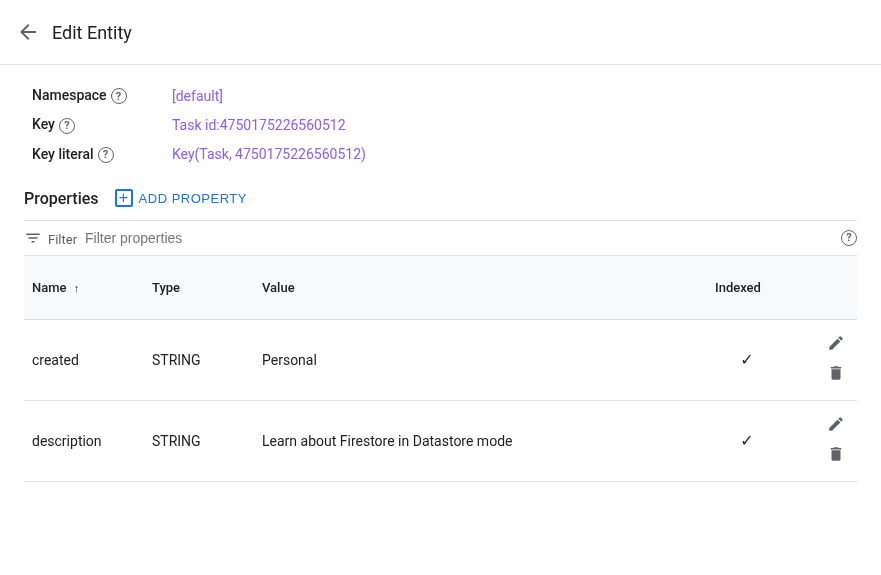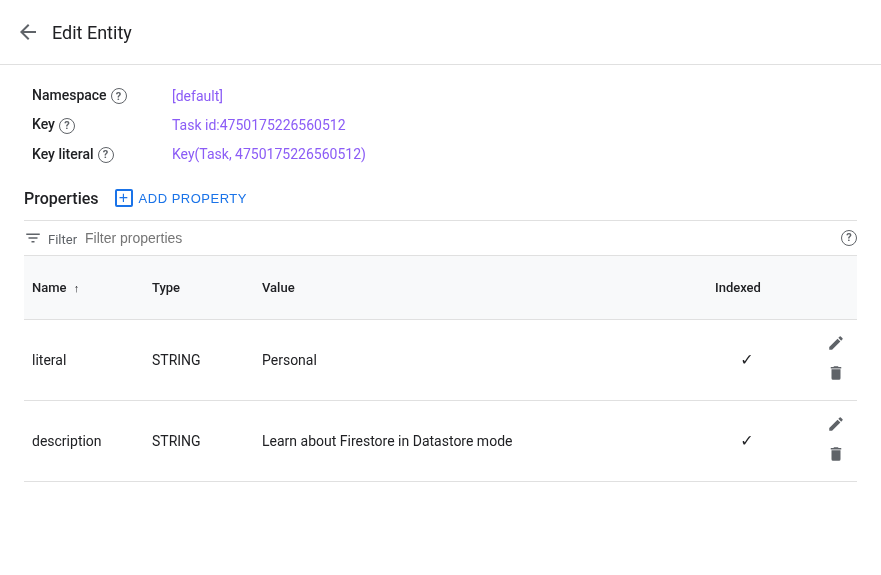--- a/index.html
+++ b/index.html
@@ -269,21 +269,21 @@
           <span>Value</span>
         </th>
         <th class="col-indexed">
           <span>Indexed</span>
         </th>
         <th class="col-actions"></th>
       </tr>
     </thead>
     <tbody id="props-table-body">
         <tr>
-    <td class="col-name">literal</td>
+    <td class="col-name">created</td>
     <td class="col-type">STRING</td>
     <td class="col-value">Personal</td>
     <td class="col-indexed">
       <span class="check-mark">✓</span>
     </td>
     <td class="col-actions">
       <button class="action-btn" title="Edit">
         <svg width="18" height="18" viewBox="0 0 24 24" fill="#5f6368">
           <path d="M3 17.25V21h3.75L17.81 9.94l-3.75-3.75L3 17.25zm17.71-10.21c.39-.39.39-1.02 0-1.41l-2.34-2.34a1 1 0 0 0-1.41 0l-1.83 1.83 3.75 3.75 1.83-1.83z"></path>
         </svg>

